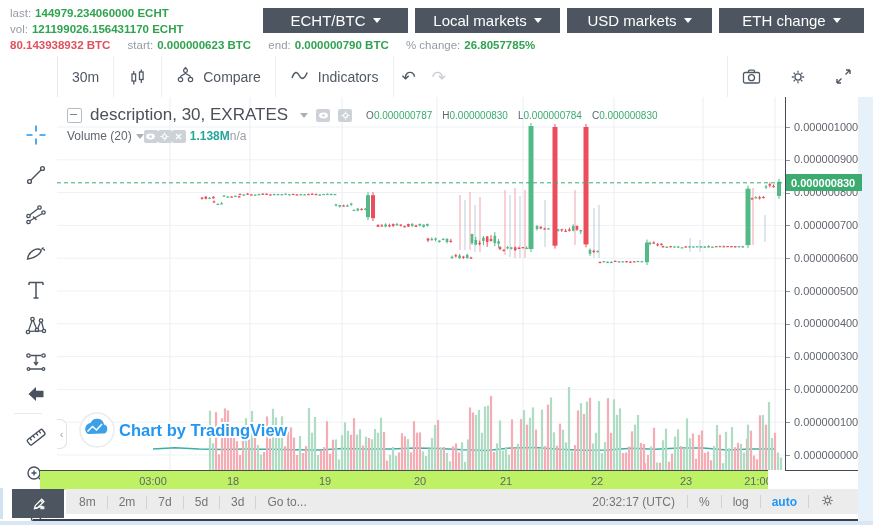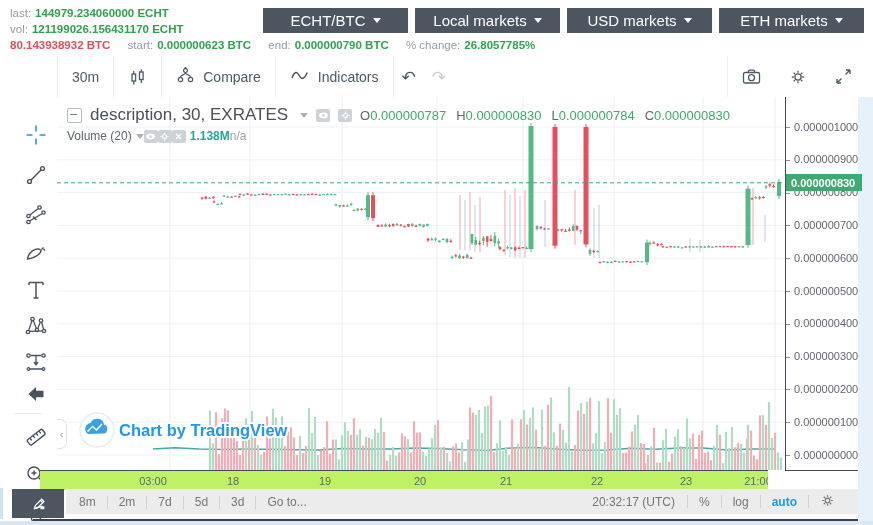--- a/index.html
+++ b/index.html
@@ -38,21 +38,21 @@
   
   .chart-wrap{position:absolute;left:57px;top:97px;width:728px;height:373px;background:#fff;cursor:crosshair;}
   .chart-wrap svg.main{position:absolute;left:0;top:0;}
   .legend{position:absolute;left:10px;top:6px;z-index:5;}
   .legend-row1{display:flex;align-items:center;gap:8px;height:24px;white-space:nowrap;}
   .legend-title{font-size:17px;color:#4b5059;}
   .collapse-box{width:13px;height:13px;border:1px solid #b6bcc5;border-radius:2px;position:relative;background:#fff;}
   .collapse-box::after{content:"";position:absolute;left:2px;top:5px;width:7px;height:1.5px;background:#7c828c;}
   .mini-box{width:14px;height:13px;background:#cdd2d9;border-radius:2px;display:flex;align-items:center;justify-content:center;cursor:pointer;}
   .mini-box svg{display:block;}
-  .ohlc{display:flex;gap:10px;font-size:13px;}
+  .ohlc{display:flex;gap:10px;margin-left:6px;font-size:10px;}
   .ohlc .k{color:#60656e;}
   .ohlc .v{color:var(--lastbg);}
   .legend-row2{display:flex;align-items:center;height:18px;font-size:12px;color:#60656e;white-space:nowrap;}
   .vol-val{color:var(--teal);font-weight:700;margin-left:4px;}
   .vol-na{color:#9aa0a8;}
   .pane-handle{position:absolute;left:0;top:322px;width:9px;height:28px;border:1px solid #dfe4e9;border-left:none;border-radius:0 7px 7px 0;background:#fff;color:#9aa6b2;font-size:11px;display:flex;align-items:center;justify-content:center;z-index:6;cursor:pointer;}
   
   .price-axis{position:absolute;left:785px;top:97px;width:73px;height:373px;background:#fff;border-left:1px solid #454b55;font-size:11px;color:#61666e;cursor:ns-resize;}
   .pa-label{position:absolute;left:8px;white-space:nowrap;}
   .pa-tick{position:absolute;left:0;width:4px;height:1px;background:#8d929a;}
@@ -111,21 +111,21 @@
         </div>
         <div class="mbtn">
           <span>Local markets</span>
           <span class="caret-w"></span>
         </div>
         <div class="mbtn">
           <span>USD markets</span>
           <span class="caret-w"></span>
         </div>
         <div class="mbtn">
-          <span>ETH markets</span>
+          <span>ETH change</span>
           <span class="caret-w"></span>
         </div>
       </nav>
   </header>
 
   <div class="tv-toolbar">
     <div class="tb-item">
         <span>30m</span>
       </div>
     <div class="tb-sep"></div>

